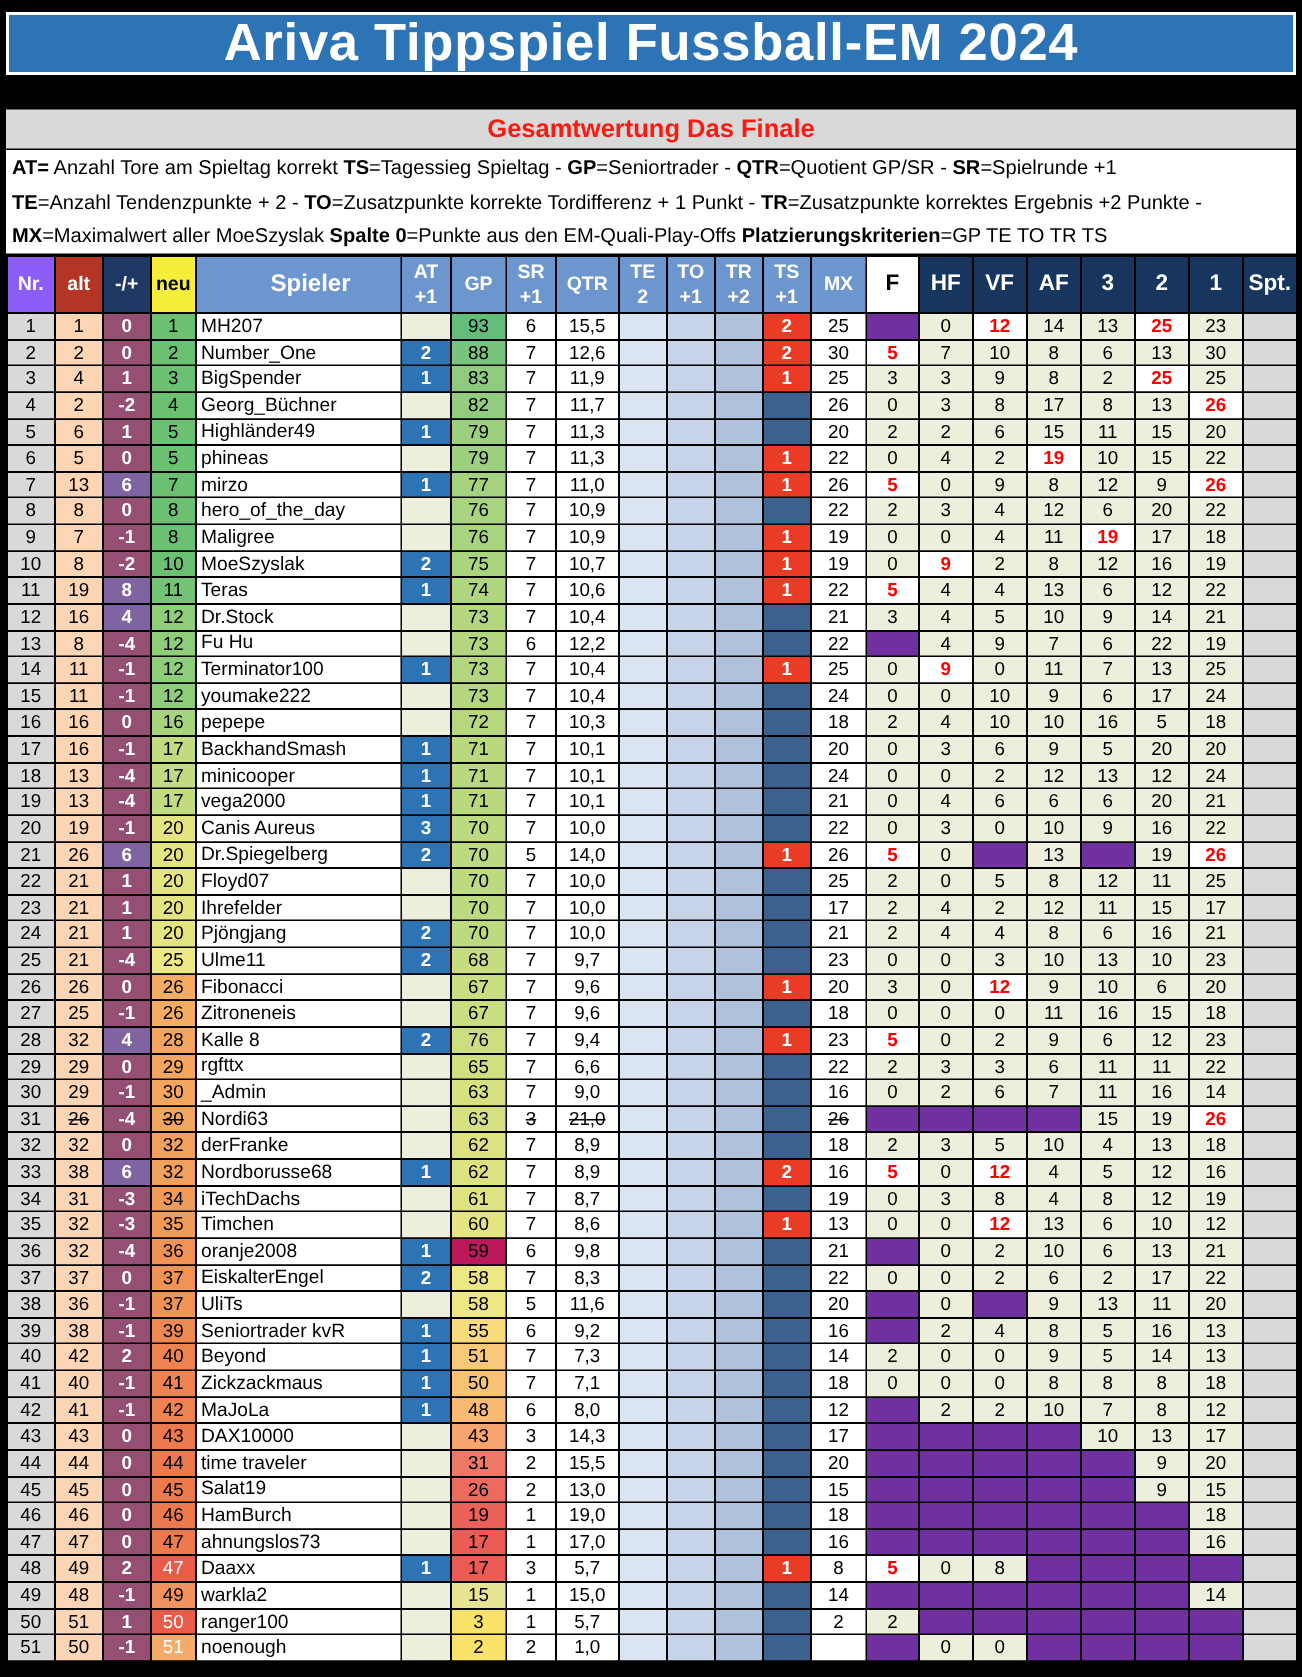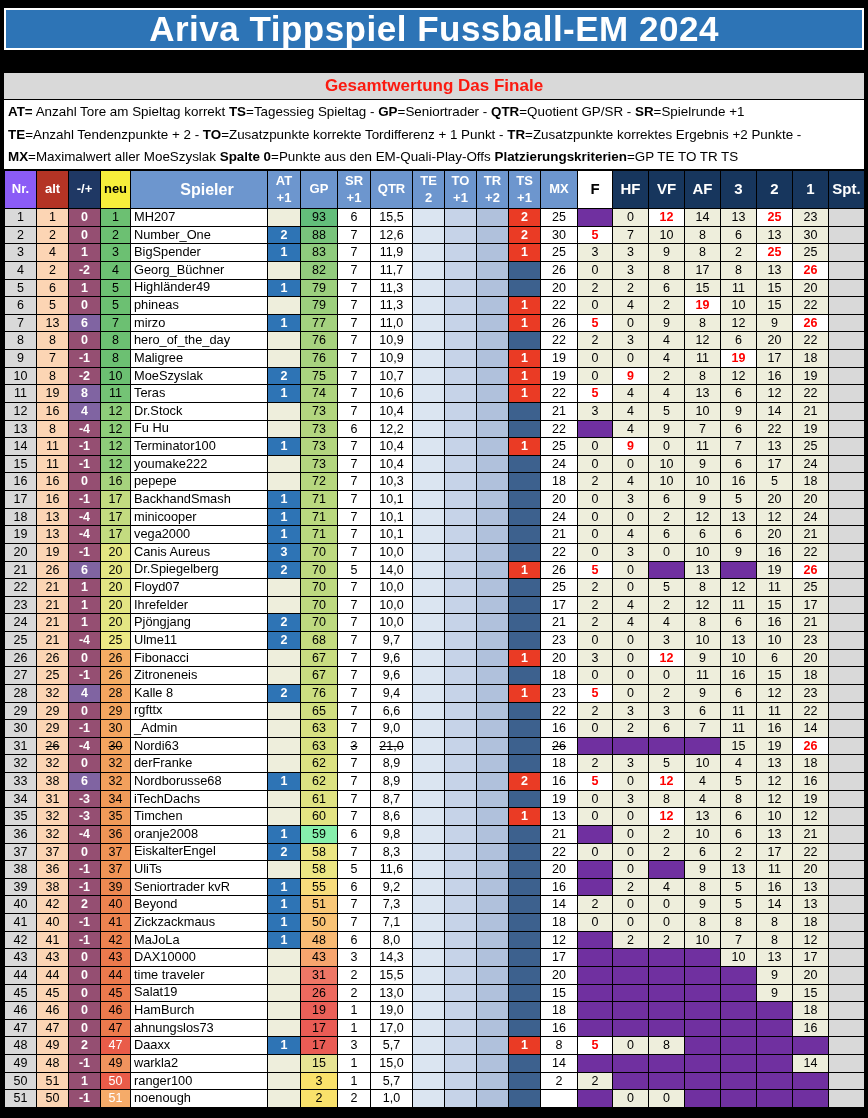--- a/index.html
+++ b/index.html
@@ -976,21 +976,21 @@
           <td class="c-beige">12</td>
           <td class="c-spt"></td>
         </tr>
         <tr>
           <td class="c-nr">36</td>
           <td class="c-alt">32</td>
           <td class="c-pm">-4</td>
           <td class="c-neu" style="background: rgb(240, 148, 86); color: rgb(0, 0, 0);">36</td>
           <td class="c-name">oranje2008</td>
           <td class="c-atfill">1</td>
-          <td class="c-gp" style="background: #86efac; margin-left: 32px;">59</td>
+          <td class="c-gp" style="background: #be185d; margin-left: 32px;">59</td>
           <td class="c-white">6</td>
           <td class="c-white">9,8</td>
           <td class="c-te"></td>
           <td class="c-to"></td>
           <td class="c-tr"></td>
           <td class="c-tsempty"></td>
           <td class="c-white">21</td>
           <td class="c-purple"></td>
           <td class="c-beige">0</td>
           <td class="c-beige">2</td>

